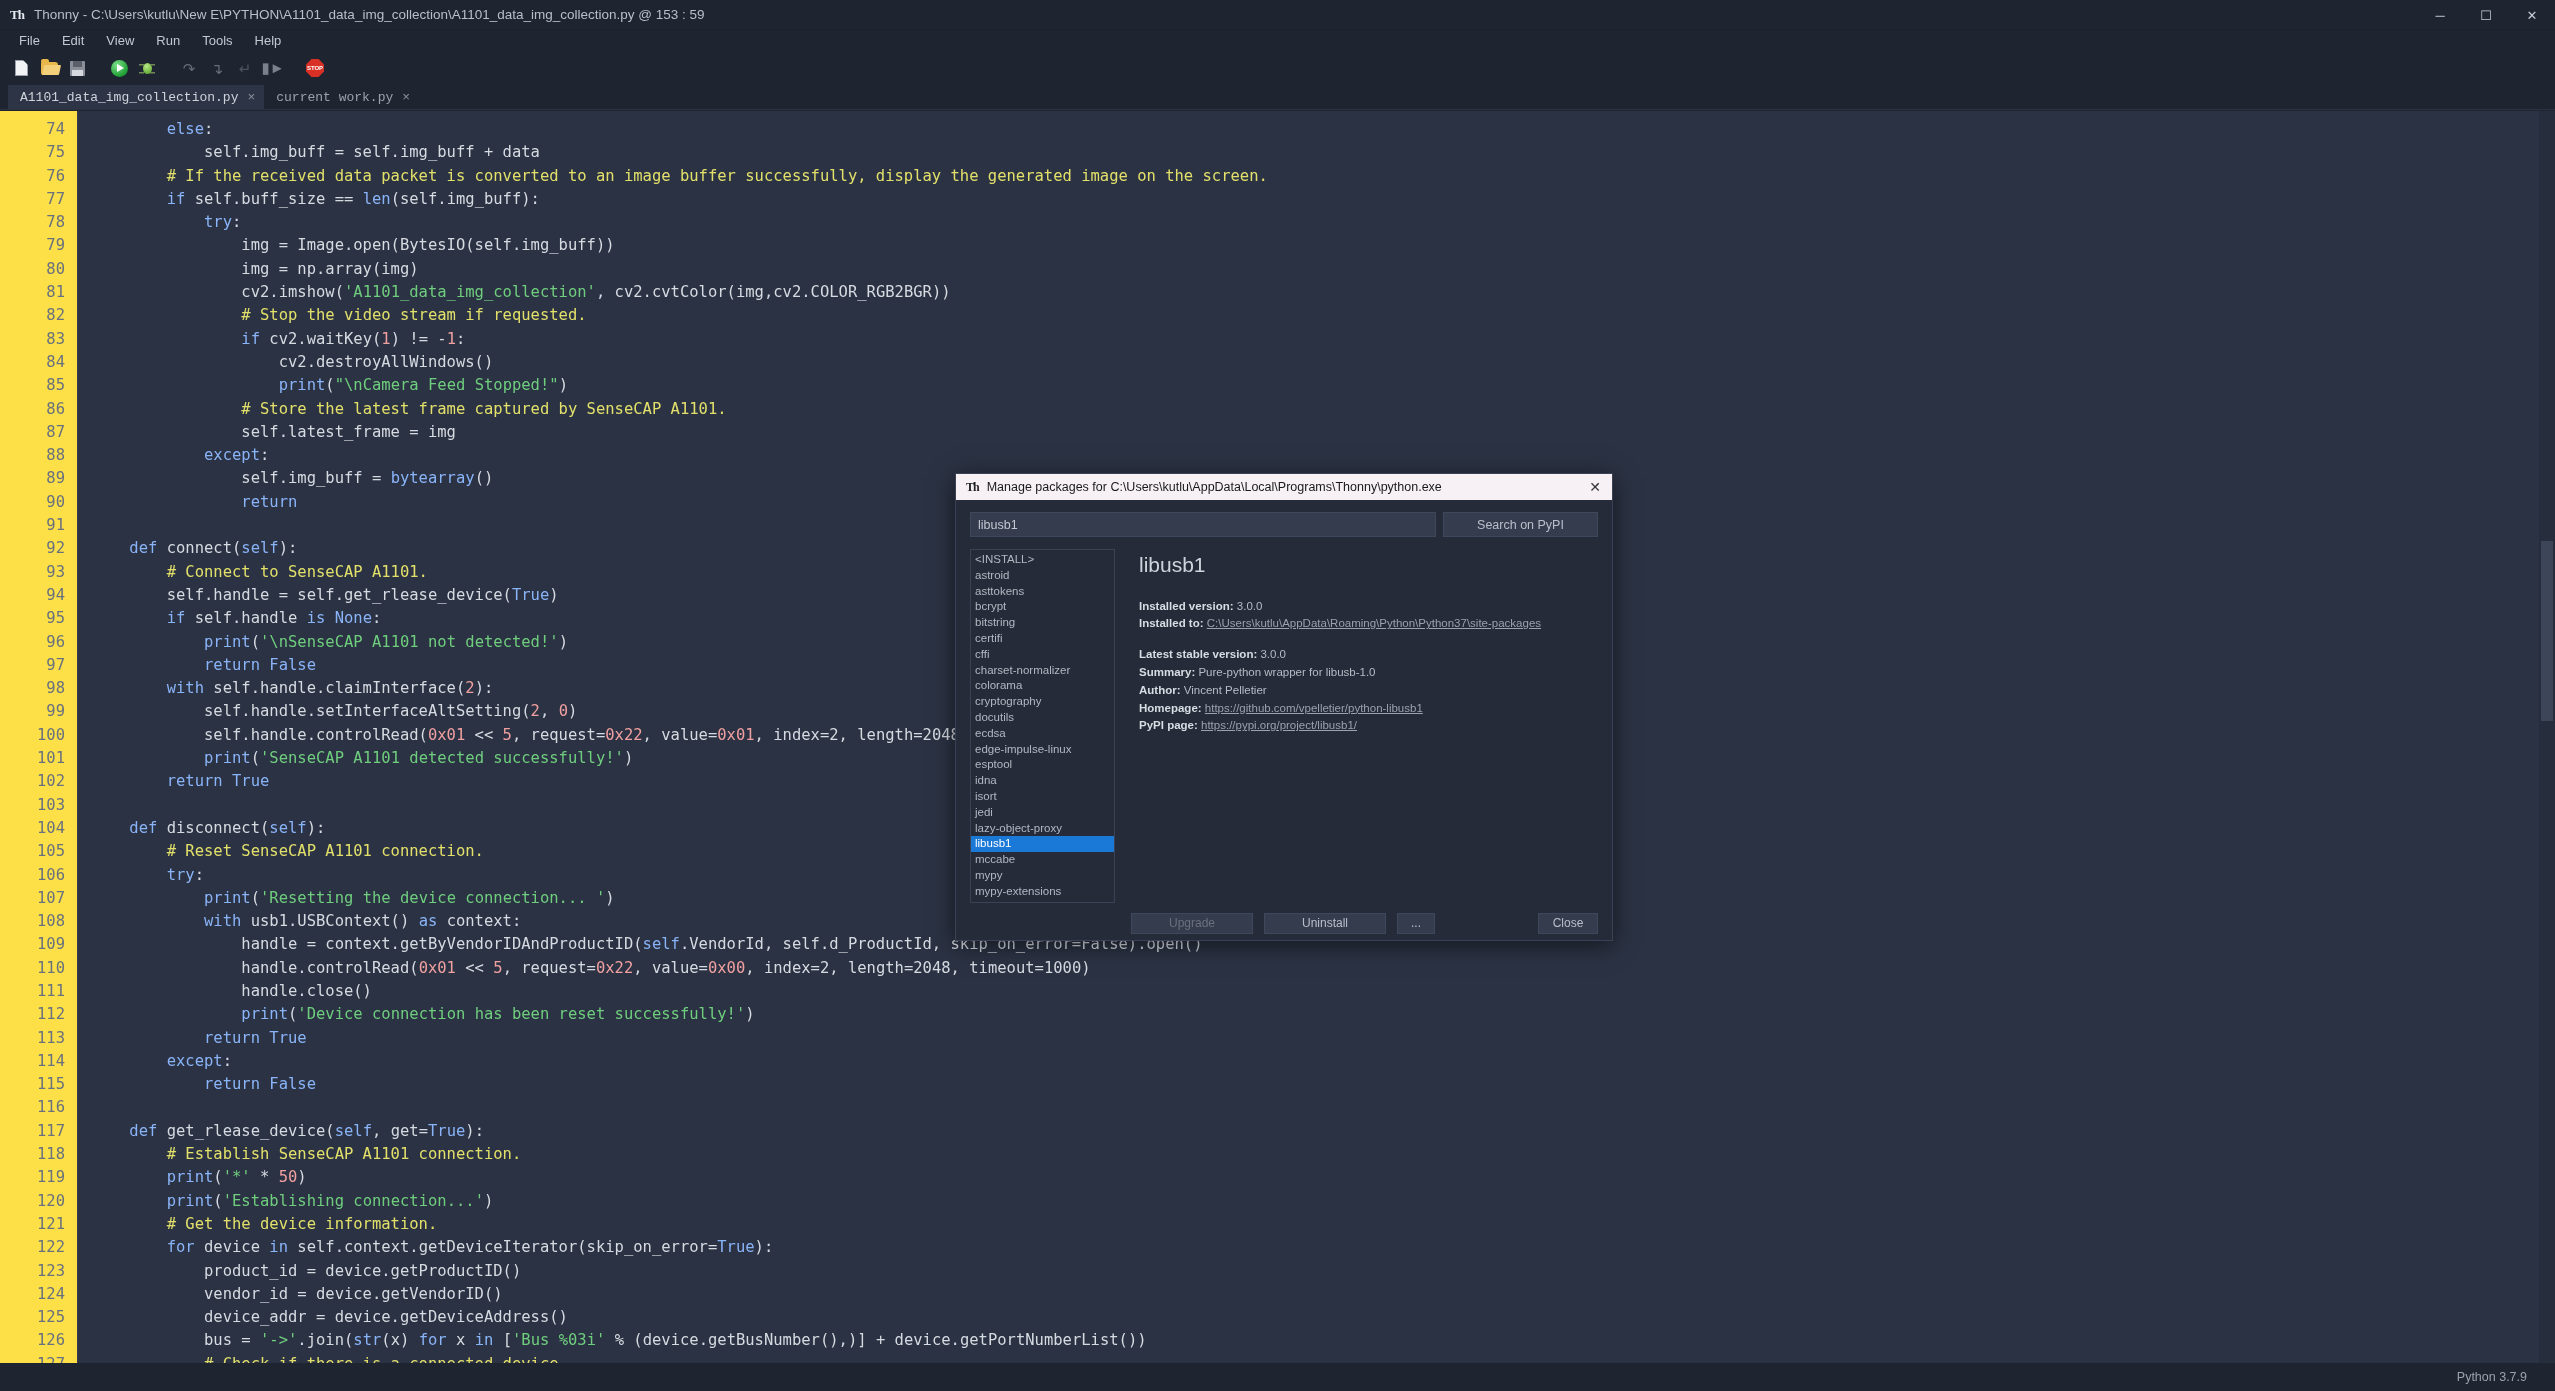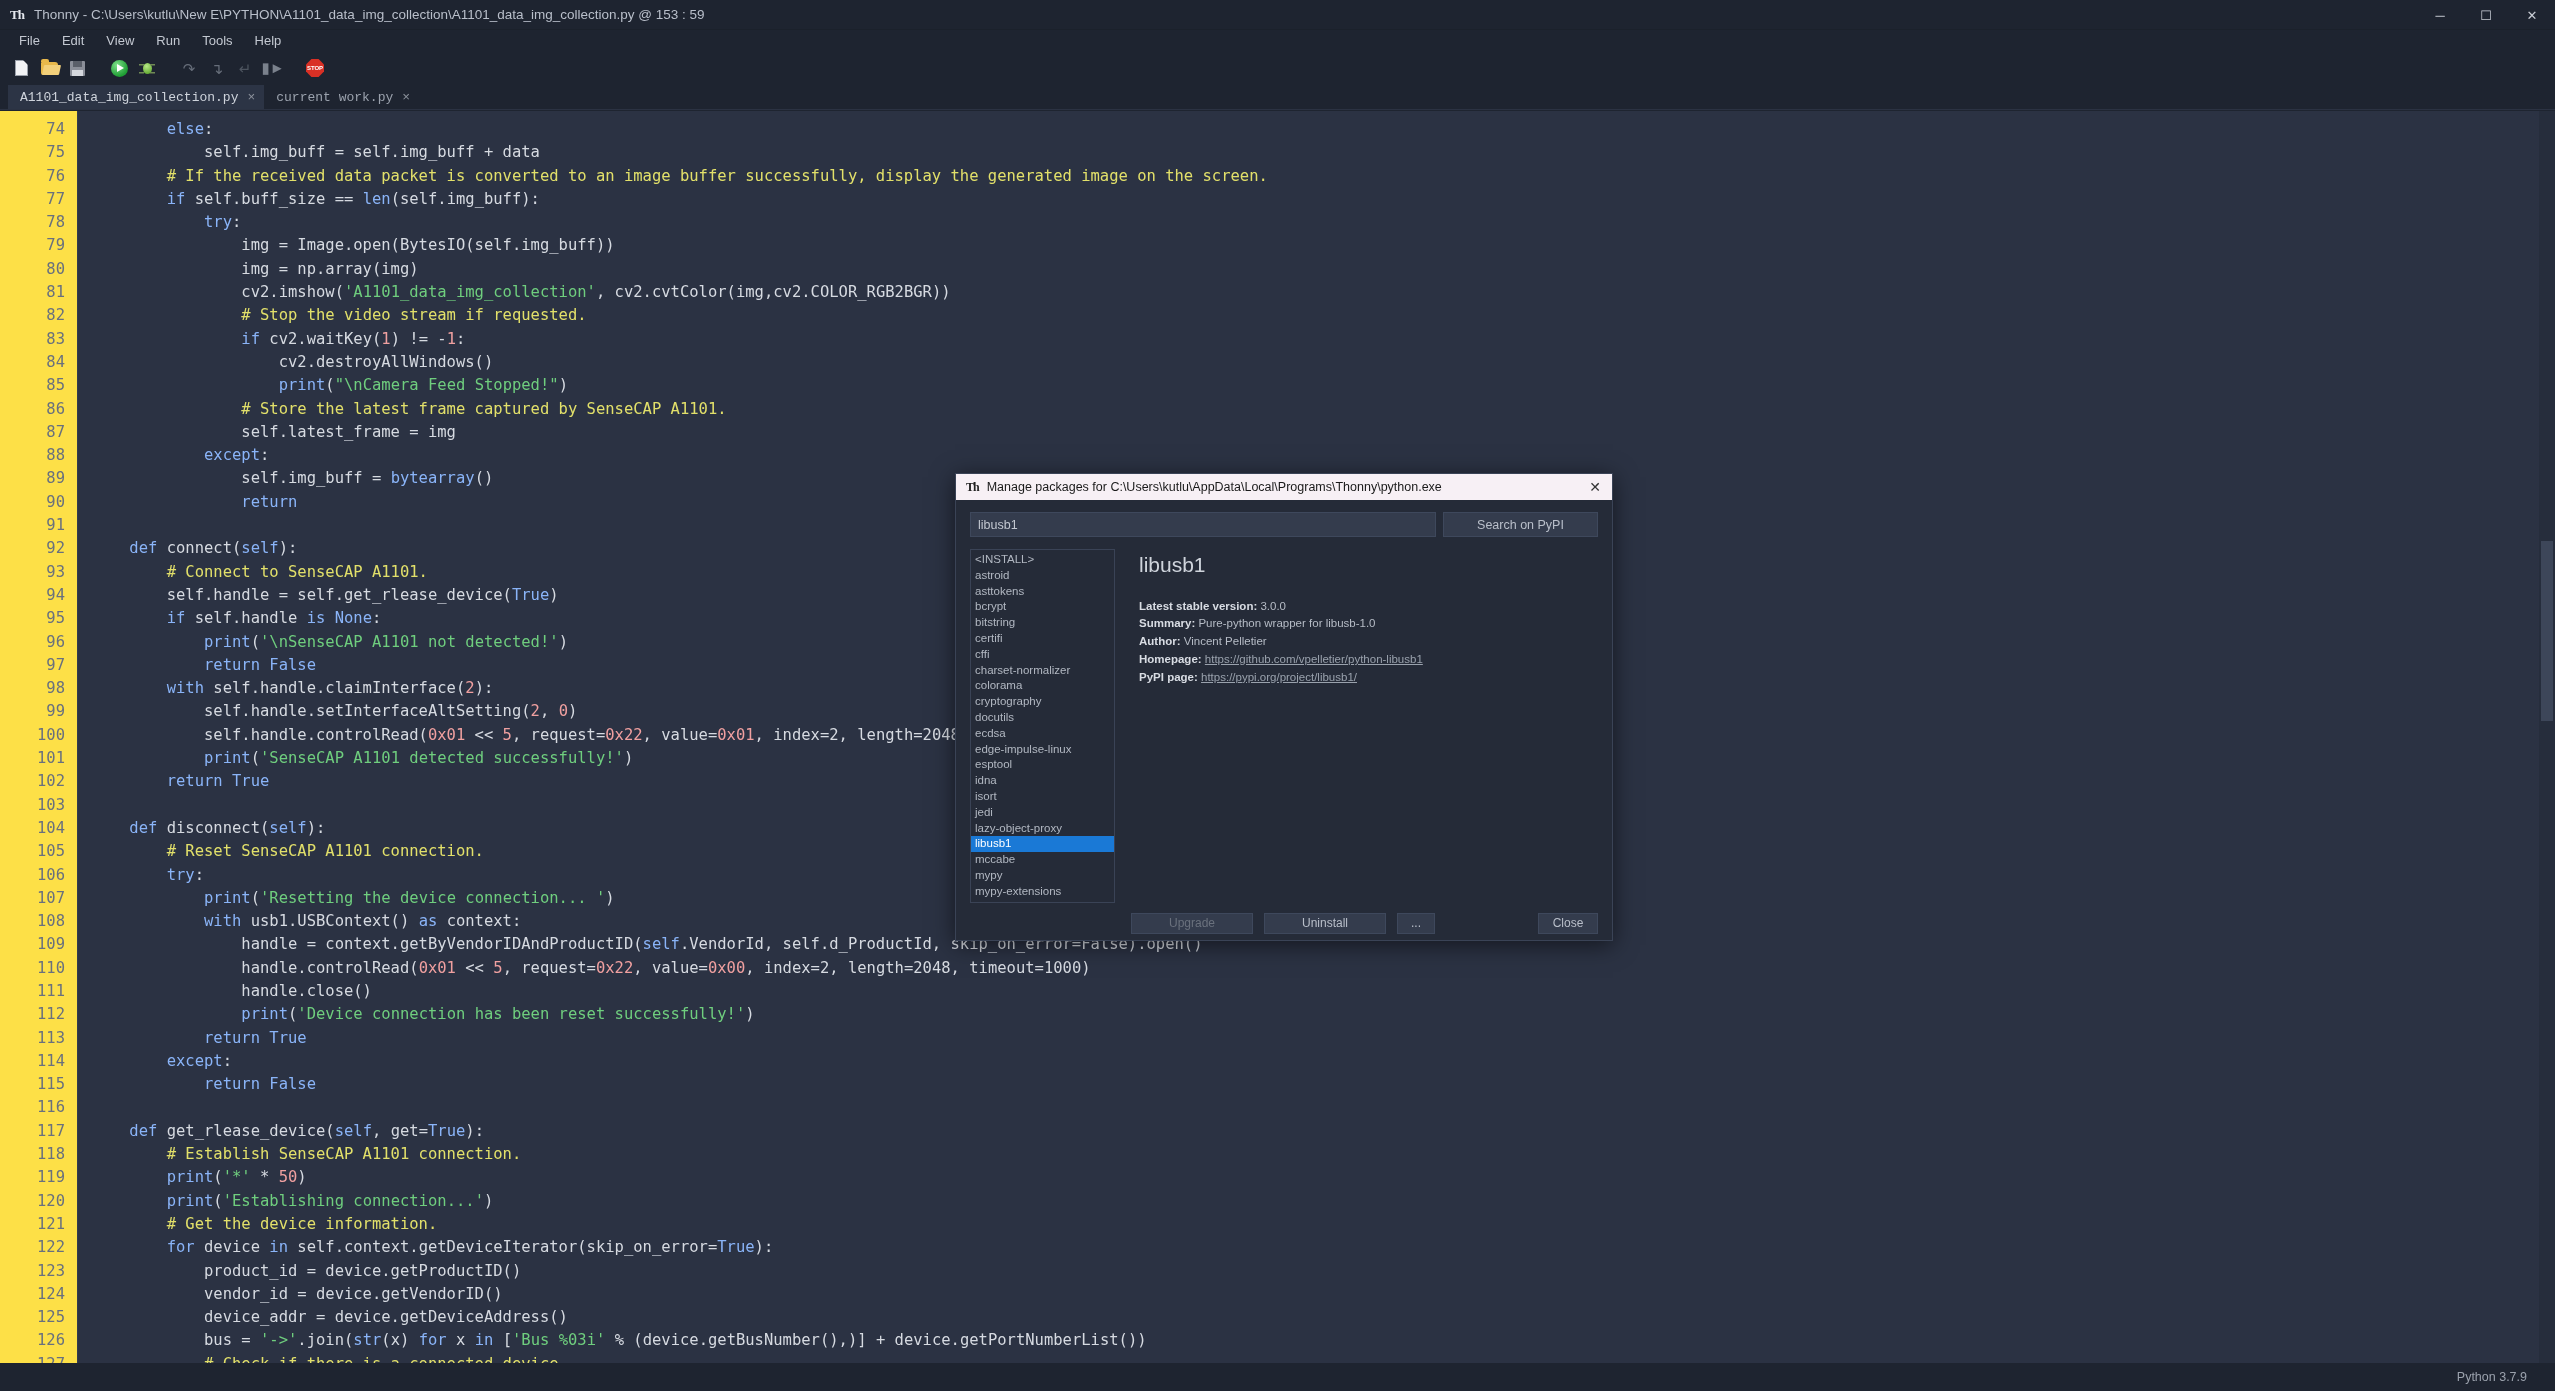--- a/index.html
+++ b/index.html
@@ -366,20 +366,30 @@
           <div class="pitem sel">libusb1</div>
           <div class="pitem">mccabe</div>
           <div class="pitem">mypy</div>
           <div class="pitem">mypy-extensions</div>
         </div>
 
       <div id="pkg-detail">
         <h1>libusb1</h1>
         <div class="blk">
           <div>
+            <b>Installed version:</b>
+            <span>3.0.0</span>
+          </div>
+          <div>
+            <b>Installed to:</b>
+            <a href="#">C:\Users\kutlu\AppData\Roaming\Python\Python37\site-packages</a>
+          </div>
+        </div>
+        <div class="blk">
+          <div>
             <b>Latest stable version:</b>
             <span>3.0.0</span>
           </div>
           <div>
             <b>Summary:</b>
             <span>Pure-python wrapper for libusb-1.0</span>
           </div>
           <div>
             <b>Author:</b>
             <span>Vincent Pelletier</span>

